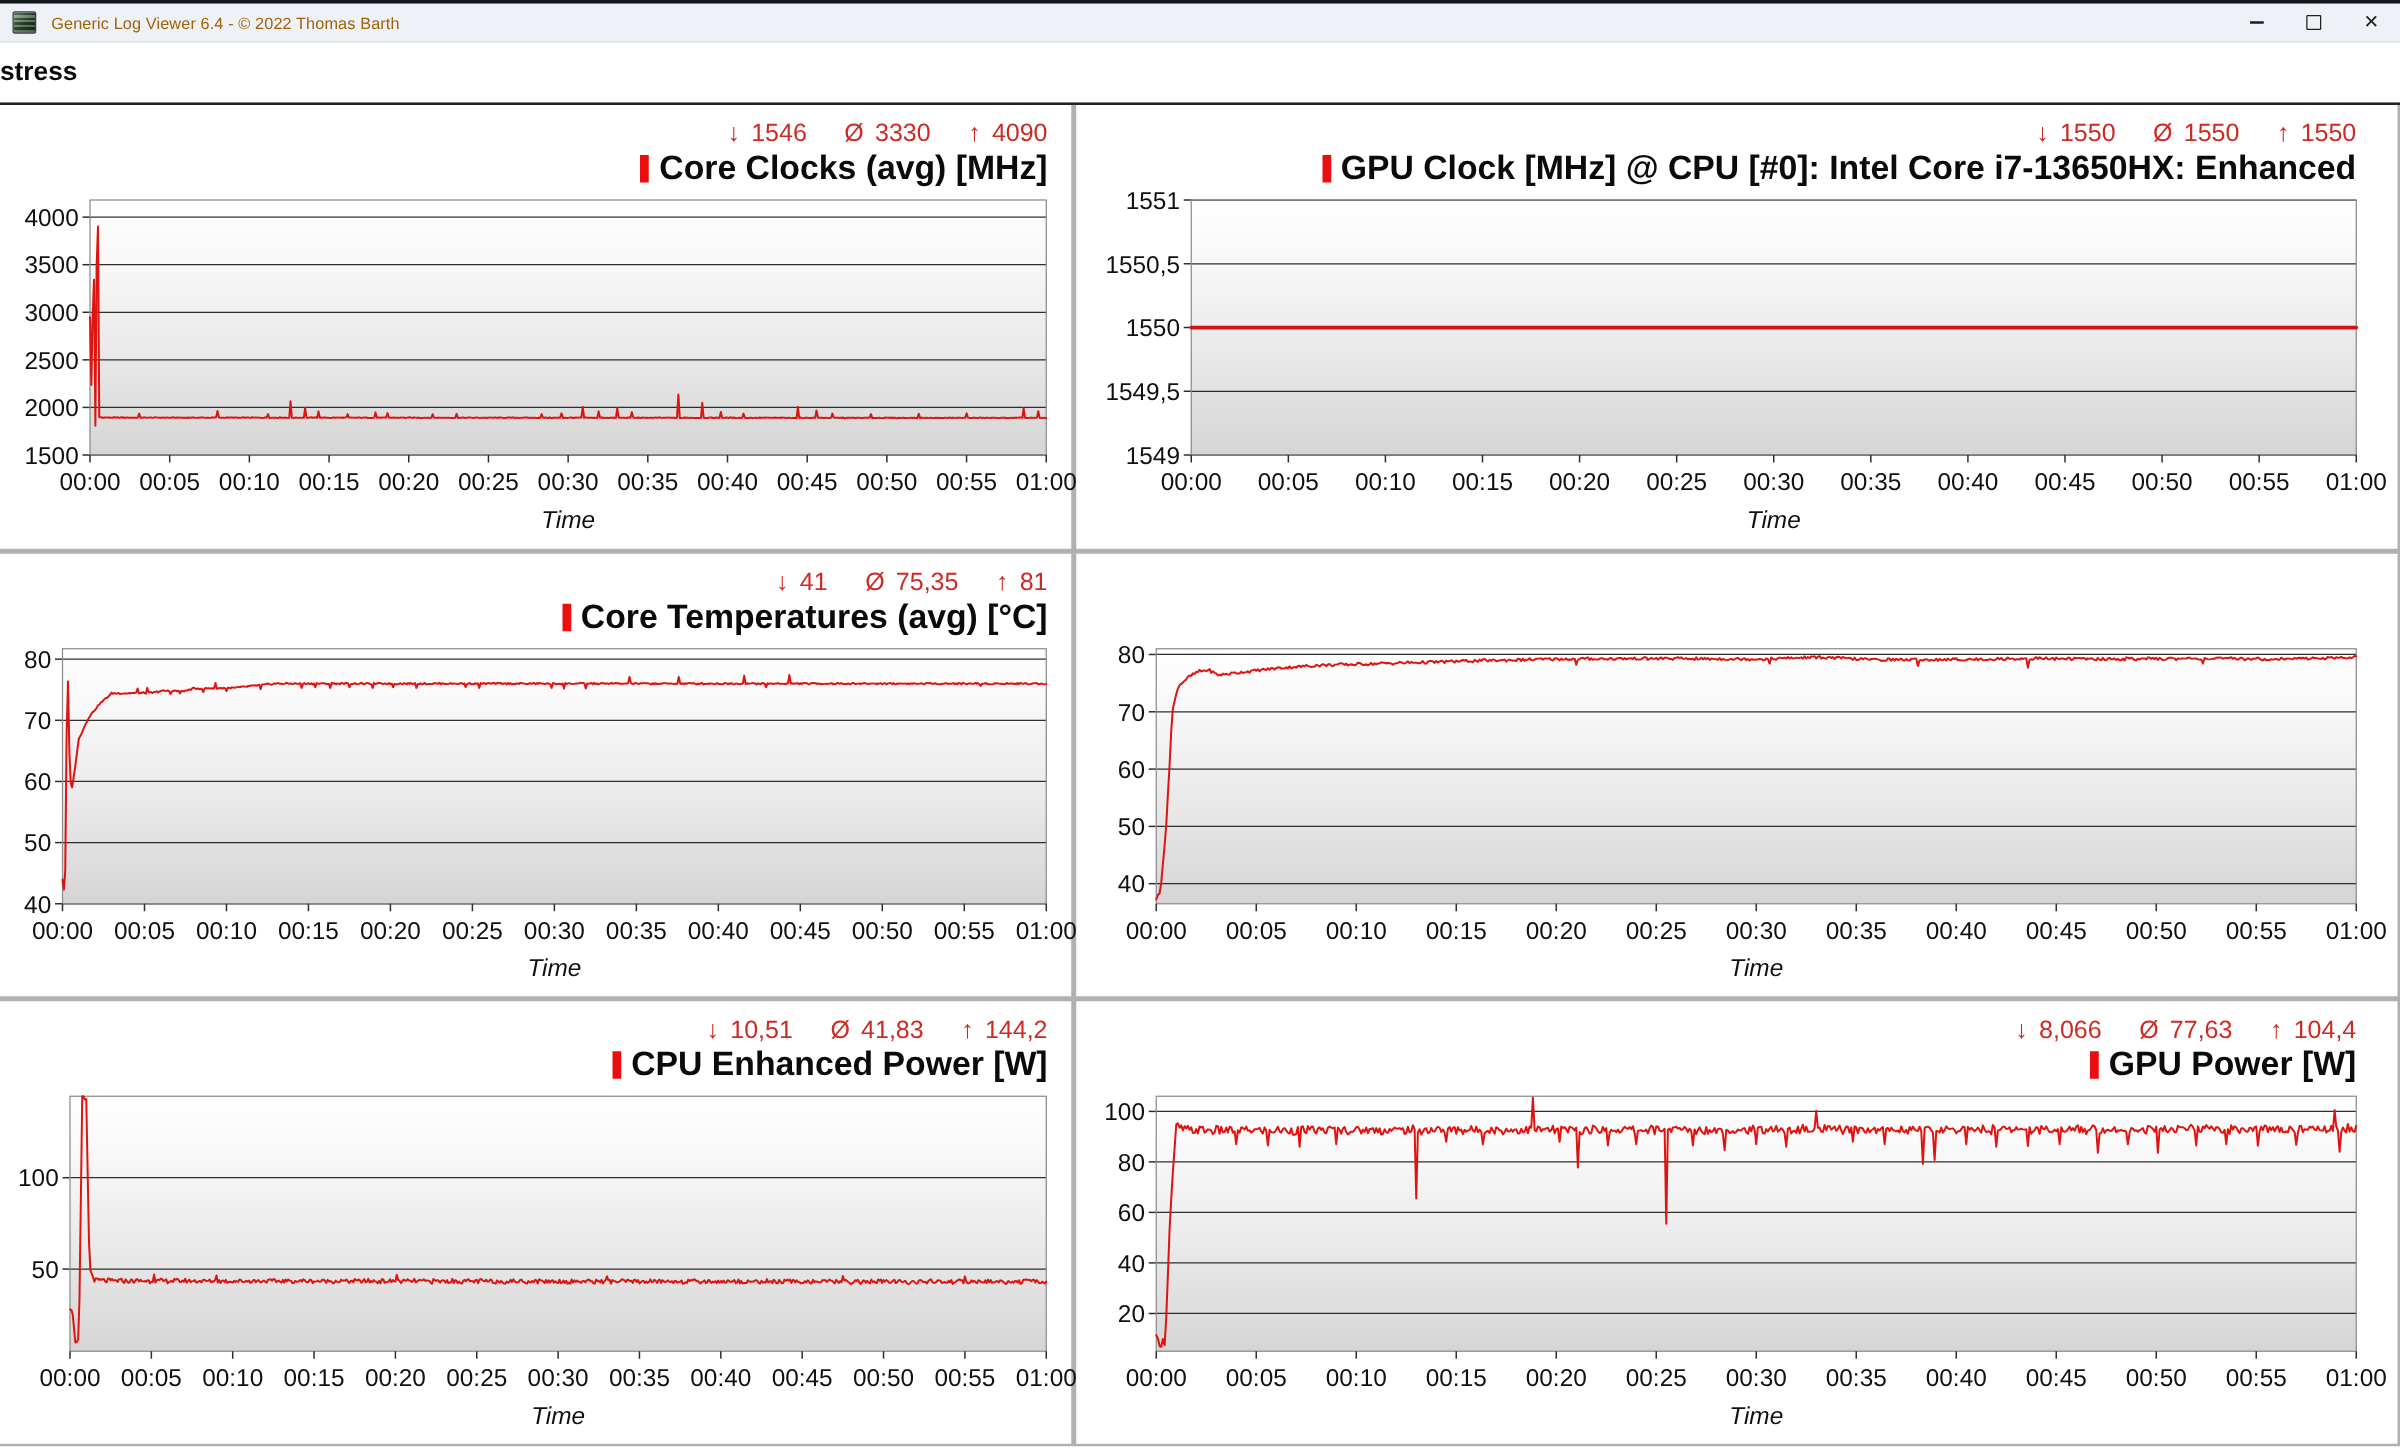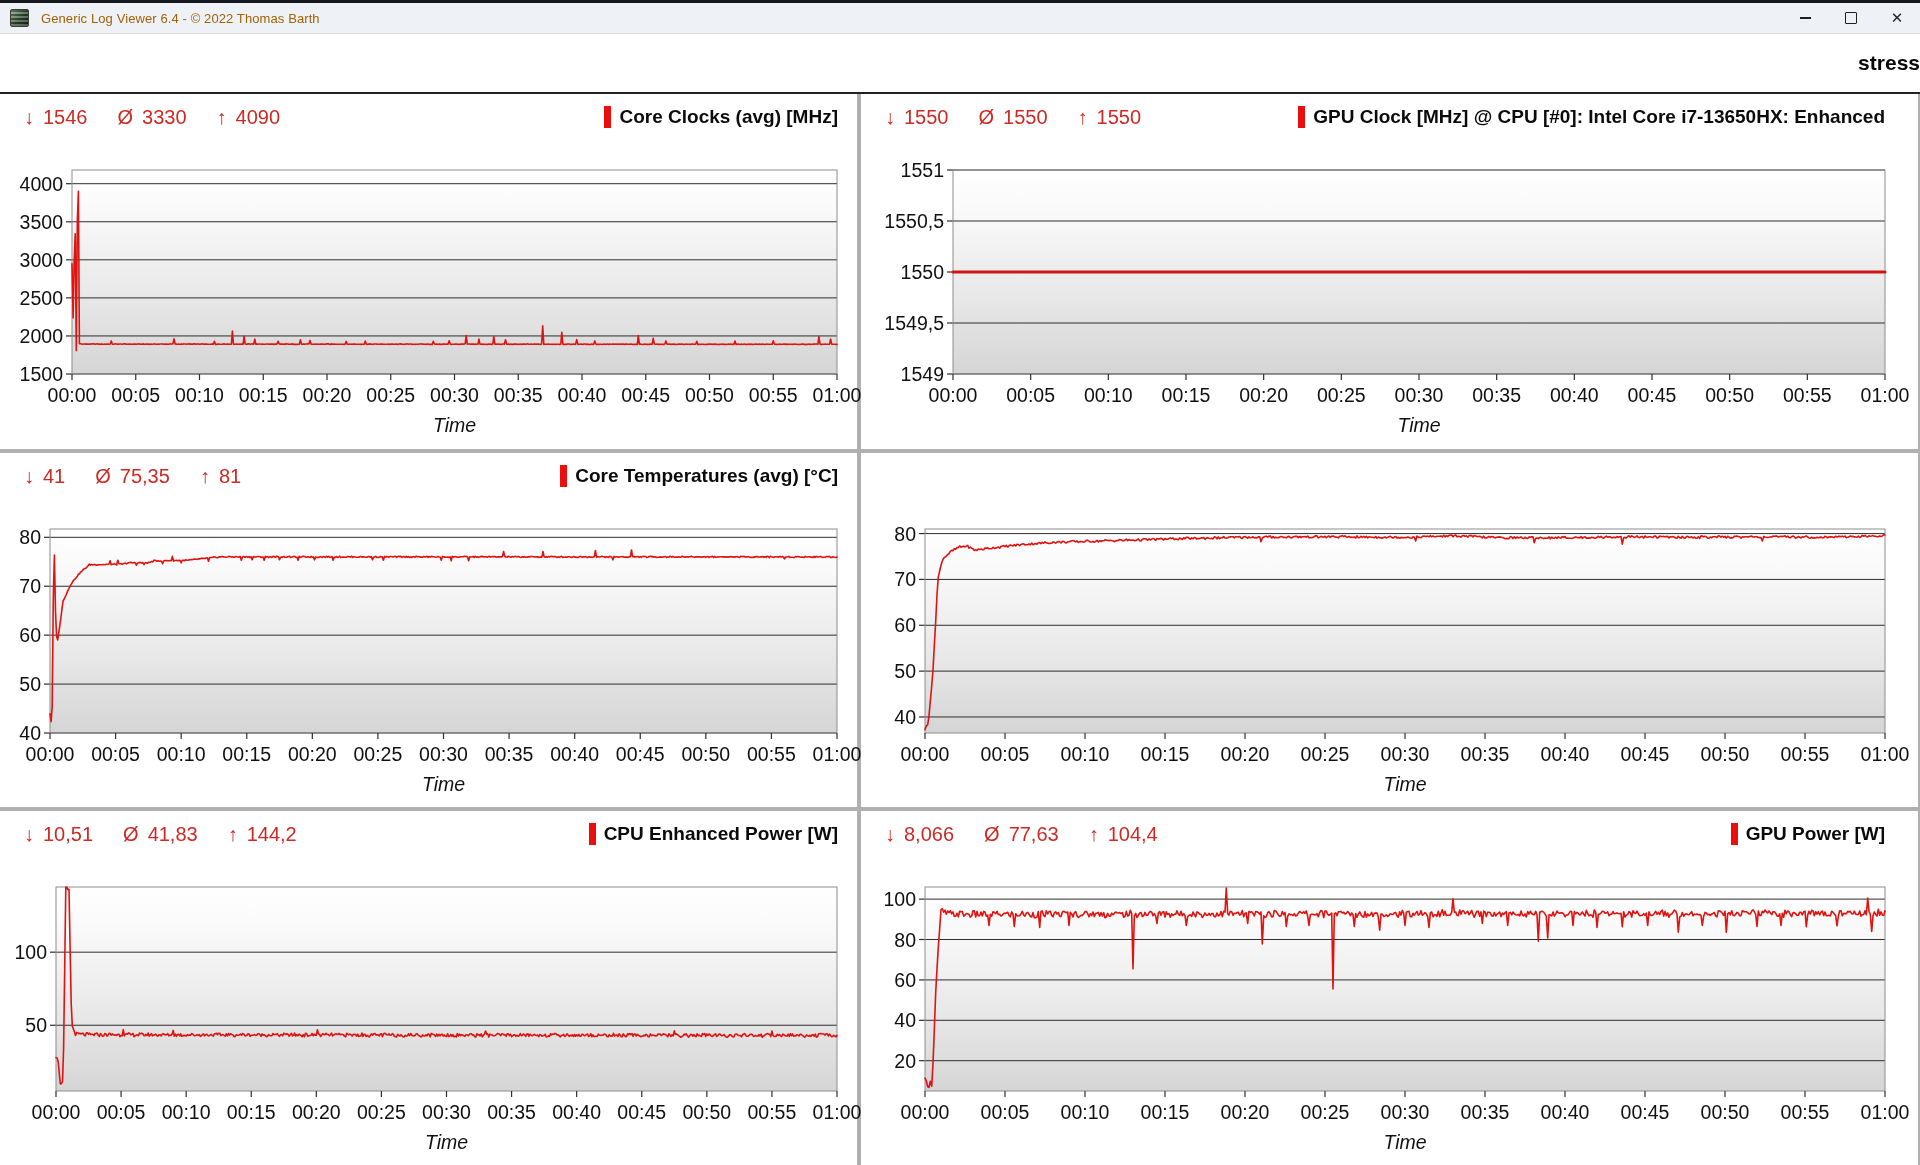--- a/index.html
+++ b/index.html
@@ -21,37 +21,38 @@
       linear-gradient(135deg,#7fa07f 0%,#2e4d30 55%,#16281a 100%);
     border:1px solid #3c3c3c;border-radius:2px;
   }
   .title-text{font-size:13px;color:#a16207;letter-spacing:.1px;}
   .win-buttons{position:absolute;right:0;top:0;height:100%;display:flex;}
   .win-btn{width:46px;height:100%;display:flex;align-items:center;justify-content:center;color:#1f1f1f;}
   .min-glyph{width:11px;height:1.4px;background:#1f1f1f;display:block;}
   .max-glyph{width:10px;height:10px;border:1.4px solid #1f1f1f;border-radius:1px;display:block;}
   .close-glyph{font-size:15px;line-height:1;transform:translateY(-1px);}
   
-  .page-header{height:58px;display:flex;align-items:center;justify-content:flex-end;background:#fff;}
+  .page-header{height:48px;display:flex;align-items:center;justify-content:flex-start;background:#fff;}
   .page-title{font-size:21px;font-weight:700;color:#0a0a0a;}
   
   .grid{
     height:1073px;background:#b0b0b0;border-top:2px solid #232323;
     display:grid;grid-template-columns:857px 1057px;grid-template-rows:355px 354px 354px;gap:4px;
   }
   .panel{background:#ffffff;position:relative;overflow:visible;}
   .panel-head{
     position:absolute;top:12px;left:0;right:0;
-    display:flex;justify-content:space-between;align-items:flex-start;
+    display:flex;justify-content:space-between;align-items:flex-end;
     padding:0 19px 0 24px;
+    flex-direction:column;
   }
   .panel:nth-child(even) .panel-head{padding-right:33px;}
   .stats{display:flex;gap:30px;align-items:center;color:#ce2a24;font-size:20px;white-space:nowrap;}
   .stat .g{margin-right:9px;}
-  .ptitle{display:flex;align-items:center;font-size:19px;font-weight:700;color:#0b0b0b;white-space:nowrap;}
+  .ptitle{display:flex;align-items:center;font-size:27px;font-weight:700;color:#0b0b0b;white-space:nowrap;}
   .series-bar{width:7px;height:22px;background:#ea0e0e;margin-right:8px;flex:0 0 auto;}
   svg.plot{position:absolute;left:0;top:76px;height:268px;overflow:visible;display:block;}
   .panel:nth-child(odd)  svg.plot{width:837px;}
   .panel:nth-child(even) svg.plot{width:1024px;}
   svg.plot text{font-family:"Liberation Sans",sans-serif;fill:#101010;}
 </style>
 </head>
 <body>
 
 <div class="top-edge"></div>

